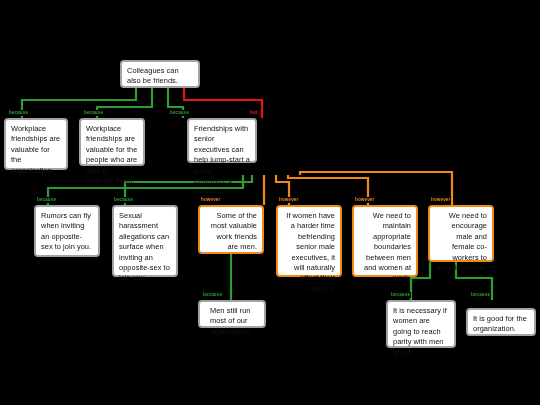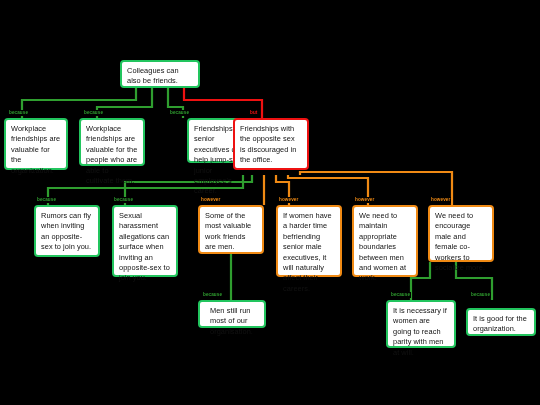--- a/index.html
+++ b/index.html
@@ -9,32 +9,32 @@
     font-family:"Liberation Sans", sans-serif;
     overflow:hidden;
     position:relative;
   }
   #canvas{position:absolute;left:0;top:0;width:540px;height:405px;}
   svg#wires{position:absolute;left:0;top:0;width:540px;height:405px;pointer-events:none;}
 
   .node{
     position:absolute;
     background:#ffffff;
-    border:2px solid #22c55e;
+    border:2px solid #a3a3a3;
     border-radius:4px;
     box-sizing:border-box;
     padding:4px 5px 3px 5px;
     font-size:7.4px;
     line-height:10.4px;
     color:#111111;
     letter-spacing:.05px;
     z-index:3;
   }
   .node.red{border-color:#ee1111;}
-  .node.orange{border-color:#f08a14;}
+  .node.orange{border-color:#f08a14;text-align:right;}
 
   .conn-label{
     position:absolute;
     font-size:4.6px;
     font-weight:bold;
     letter-spacing:.1px;
     line-height:6px;
     z-index:4;
     white-space:nowrap;
     background:#000000;
@@ -89,23 +89,20 @@
   </div>
 
   <div class="node" style="left:79px;top:118px;width:66px;height:48px;">
     <span>Workplace friendships are valuable for the people who are able to cultivate them.</span>
   </div>
 
   <div class="node" style="left:155px;top:118px;width:70px;height:45px;margin-left:32px;">
     <span>Friendships with senior executives can help jump-start a junior employee's career.</span>
   </div>
 
-  <div class="node red" style="left:233px;top:118px;width:76px;height:52px;">
-    <span>Friendships with the opposite sex is discouraged in the office.</span>
-  </div>
 
   <div class="node" style="left:34px;top:205px;width:66px;height:52px;">
     <span>Rumors can fly when inviting an opposite-sex to join you.</span>
   </div>
 
   <div class="node" style="left:112px;top:205px;width:66px;height:72px;">
     <span>Sexual harassment allegations can surface when inviting an opposite-sex to join you.</span>
   </div>
 
   <div class="node orange" style="left:198px;top:205px;width:66px;height:49px;">

